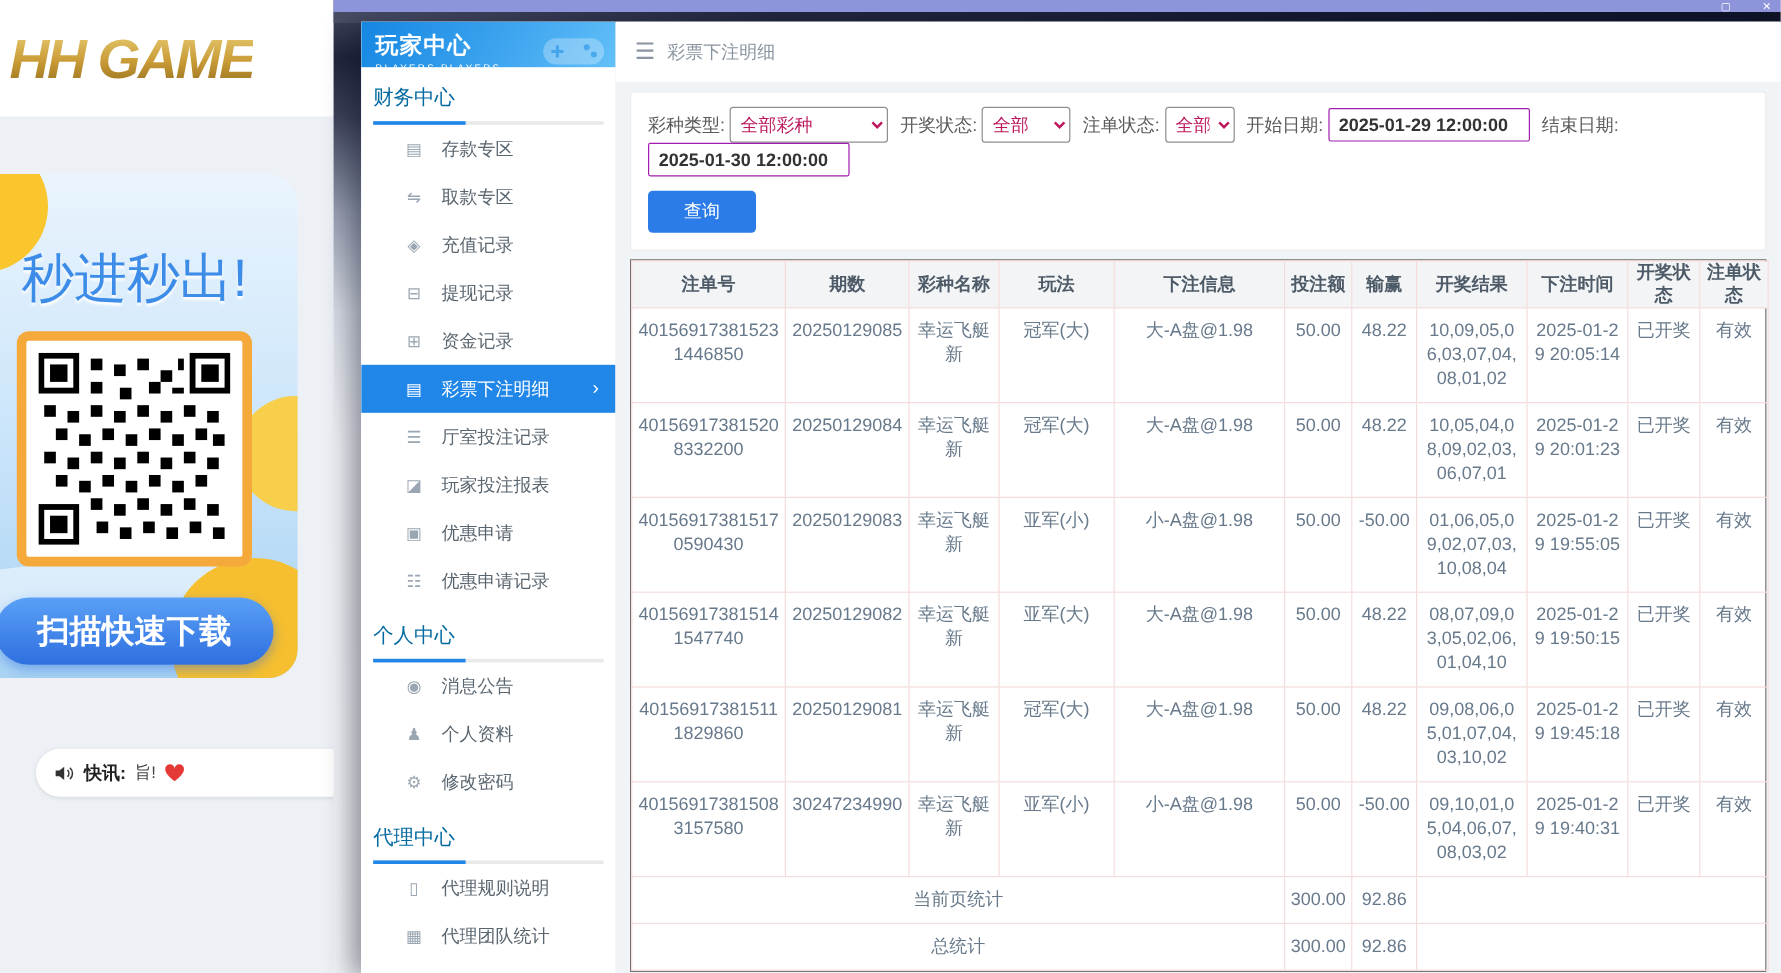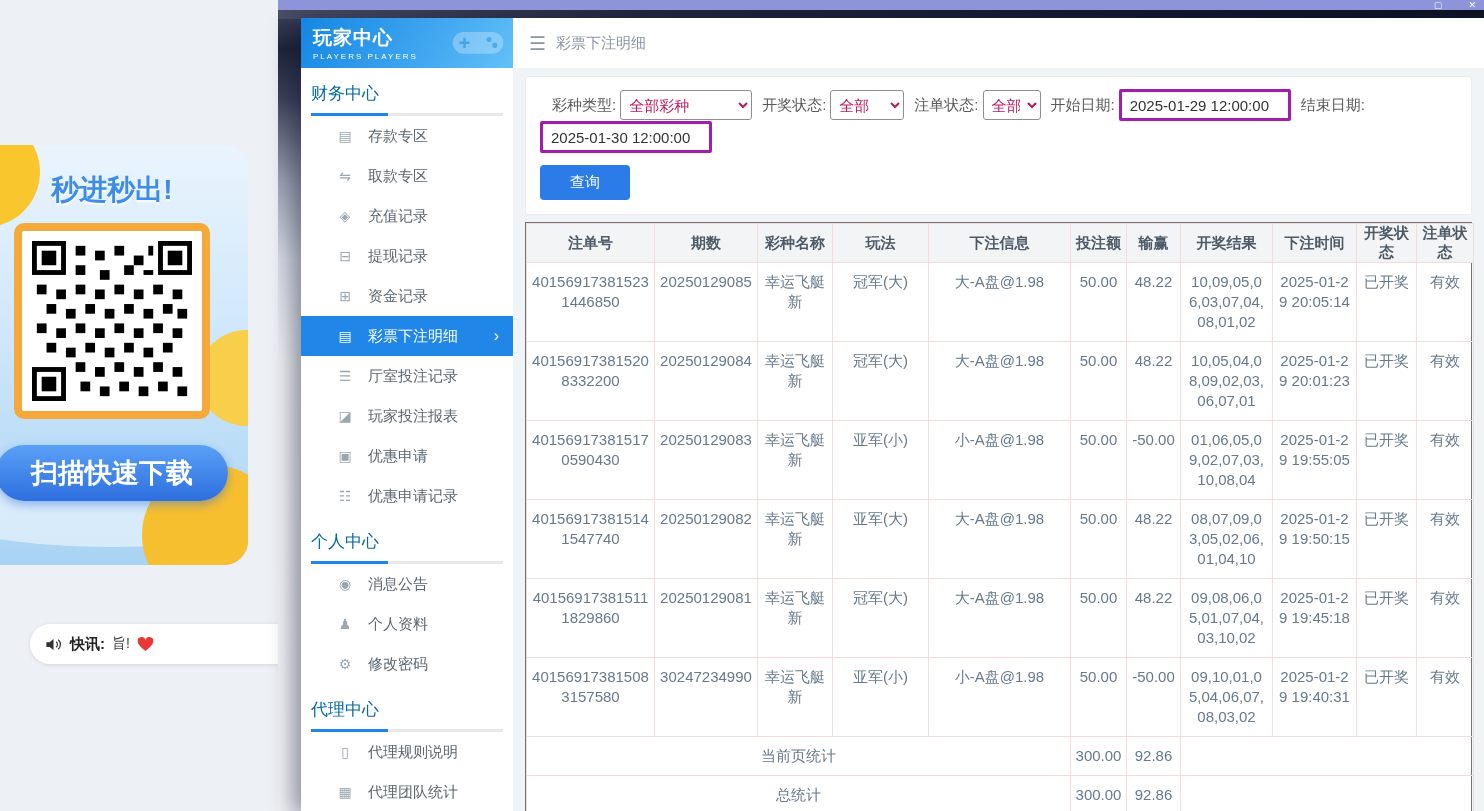--- a/index.html
+++ b/index.html
@@ -15,22 +15,22 @@
   .promo{position:absolute;left:-24px;top:145px;width:272px;height:420px;border-radius:24px;
          overflow:hidden;background:linear-gradient(180deg,#eaf4fd,#cfe7fb 45%,#a9d3f3);
          display:flex;flex-direction:column;align-items:center;padding-top:26px;box-sizing:border-box;}
   .promo::before{content:'';position:absolute;left:-46px;top:-28px;width:110px;height:110px;
                  border-radius:50%;background:#f9c62e;}
   .promo::after{content:'';position:absolute;right:-34px;bottom:-40px;width:140px;height:140px;
                 border-radius:50%;background:#f6bf2f;}
   .promo-blob{position:absolute;right:-46px;top:44%;width:96px;height:96px;border-radius:50%;background:#f8cf4b;}
   .promo-wave{position:absolute;left:-20%;bottom:18px;width:140%;height:80px;border-radius:50%;
               background:rgba(255,255,255,.5);}
-  .promo-headline{position:relative;font-size:28px;font-weight:700;color:#3d8ce8;
-                  text-shadow:0 2px 2px rgba(255,255,255,.9);z-index:2;}
+  .promo-headline{position:relative;font-size:44px;font-weight:400;color:#3d8ce8;
+                  text-shadow:0 2px 2px rgba(255,255,255,.9);z-index:2;margin-top:32px;}
   .qr-frame{position:relative;z-index:2;margin-top:14px;background:#fff;border:8px solid #f6a93b;
             border-radius:10px;padding:10px;width:160px;height:160px;}
   .promo-btn{position:relative;z-index:2;margin-top:26px;width:232px;height:56px;border:none;
              border-radius:30px;background:linear-gradient(180deg,#5aa0f6,#2e6fdf);color:#fff;
              font-size:27px;font-weight:700;display:flex;align-items:center;justify-content:center;
              box-shadow:0 4px 10px rgba(46,111,223,.45);font-family:inherit;}
   .ticker{position:absolute;left:30px;top:624px;width:250px;height:40px;background:#fff;
           border-radius:20px 0 0 20px;box-shadow:0 1px 4px rgba(0,0,0,.10);
           display:flex;align-items:center;padding:0 10px 0 14px;box-sizing:border-box;gap:7px;}
   .ticker-label{font-size:15px;font-weight:700;color:#222;white-space:nowrap;}
@@ -47,21 +47,21 @@
               background:linear-gradient(90deg,#4a4f66,#23283f 30%,#141930 70%,#0e1326);}
   #purple-bar{position:absolute;left:278px;top:0;width:1206px;height:10px;background:#8d94da;z-index:3;
               display:flex;justify-content:flex-end;align-items:center;gap:26px;padding-right:8px;
               box-sizing:border-box;color:#fff;font-size:9px;line-height:9px;}
   #purple-bar span{cursor:default;}
   
   #modal{position:absolute;left:301px;top:18px;width:1183px;height:793px;z-index:2;display:flex;
          box-shadow:-8px 4px 22px rgba(10,15,40,.45);}
   
   .sidebar{width:212px;flex:0 0 212px;background:#fff;overflow:hidden;}
-  .sb-header{height:50px;background:linear-gradient(120deg,#1486e2,#41a7f0 60%,#63c0f8);
+  .sb-header{height:38px;background:linear-gradient(120deg,#1486e2,#41a7f0 60%,#63c0f8);
              color:#fff;padding:7px 12px;box-sizing:border-box;position:relative;}
   .sb-header .t1{font-size:19px;font-weight:700;letter-spacing:1px;}
   .sb-header .t2{font-size:8px;letter-spacing:2px;margin-top:1px;}
   .sb-pad{position:absolute;right:8px;top:7px;opacity:.55;}
   .sb-title{color:#0369a1;font-size:17px;margin:14px 10px 8px;}
   .sb-rule{height:3px;background:#e9e9e9;margin:0 10px;position:relative;}
   .sb-rule::before{content:'';position:absolute;left:0;top:0;height:3px;width:40%;background:#2086e8;}
   .sb-item{height:40px;display:flex;align-items:center;gap:15px;padding-left:36px;
            color:#5a6670;font-size:15px;cursor:pointer;}
   .sb-ico{width:16px;text-align:center;color:#9aa6b2;font-size:14px;}
@@ -71,42 +71,45 @@
   
   .content{flex:1;background:#f1f4f7;display:flex;flex-direction:column;overflow:hidden;}
   .content-header{height:50px;flex:0 0 50px;background:#fff;display:flex;align-items:center;
                   gap:10px;padding:0 16px;}
   .burger{color:#8a95a1;font-size:19px;}
   .page-title{color:#8a95a1;font-size:15px;}
   .content-body{padding:8px 12px;}
   .filter-card{background:#fff;border:1px solid #ececec;border-radius:3px;padding:12px 14px 14px;}
   .filter-row{display:flex;align-items:center;flex-wrap:wrap;}
   .f-label{font-size:15px;color:#5a5a5a;margin:0 4px 0 10px;}
-  .f-label:first-child{margin-left:12px;}
+  .f-label:first-child{margin-left:0;}
   select{height:30px;font-size:15px;color:#be185d;border:1px solid #8f8f8f;border-radius:3px;
          background:#fff;font-family:inherit;padding:0 4px;}
   .sel-lottery{width:132px;} .sel-draw{width:74px;} .sel-order{width:58px;}
-  .f-input{width:150px;height:26px;border:3px solid #a21caf;border-radius:2px;font-size:15px;
-           color:#333;padding:0 8px;font-family:inherit;}
+  .f-input{width:150px;height:26px;border:1px solid #a21caf;border-radius:2px;font-size:15px;
+           color:#333;padding:0 8px;font-family:inherit;font-weight:bold;}
   .search-btn{margin-top:12px;background:#2b7ce9;color:#ffffff;border:none;border-radius:4px;
               font-size:15px;padding:8px 30px;font-family:inherit;cursor:pointer;}
   
   .table-card{margin-top:7px;background:#fff;border:1px solid #737373;}
   table{width:100%;border-collapse:collapse;table-layout:fixed;}
   th{height:38px;background:#f3f4f6;color:#4d5a67;font-size:15px;font-weight:700;
      border:1px solid #f5dcdc;padding:0 2px;}
   td{border:1px solid #f5dcdc;padding:9px 4px;vertical-align:top;text-align:center;
      color:#67798b;font-size:15px;line-height:20px;word-break:break-all;}
   tr.data-row td{height:58px;}
   tr.sum-row td{height:20px;vertical-align:middle;padding:9px 4px;}
 </style>
 </head>
 <body>
 
 <div id="left-page">
+  <div class="logo-box">
+    <span class="logo-text">HH GAME</span>
+  </div>
 
   <div class="promo">
     <span class="promo-blob"></span>
     <span class="promo-wave"></span>
     <div class="promo-headline">秒进秒出!</div>
     <div class="qr-frame">
       <svg width="160" height="160" viewBox="0 0 33 33">
         <rect x="0" y="0" width="33" height="33" fill="#fff"></rect>
         <g fill="#000">
           <rect x="0" y="0" width="7" height="7"></rect>

